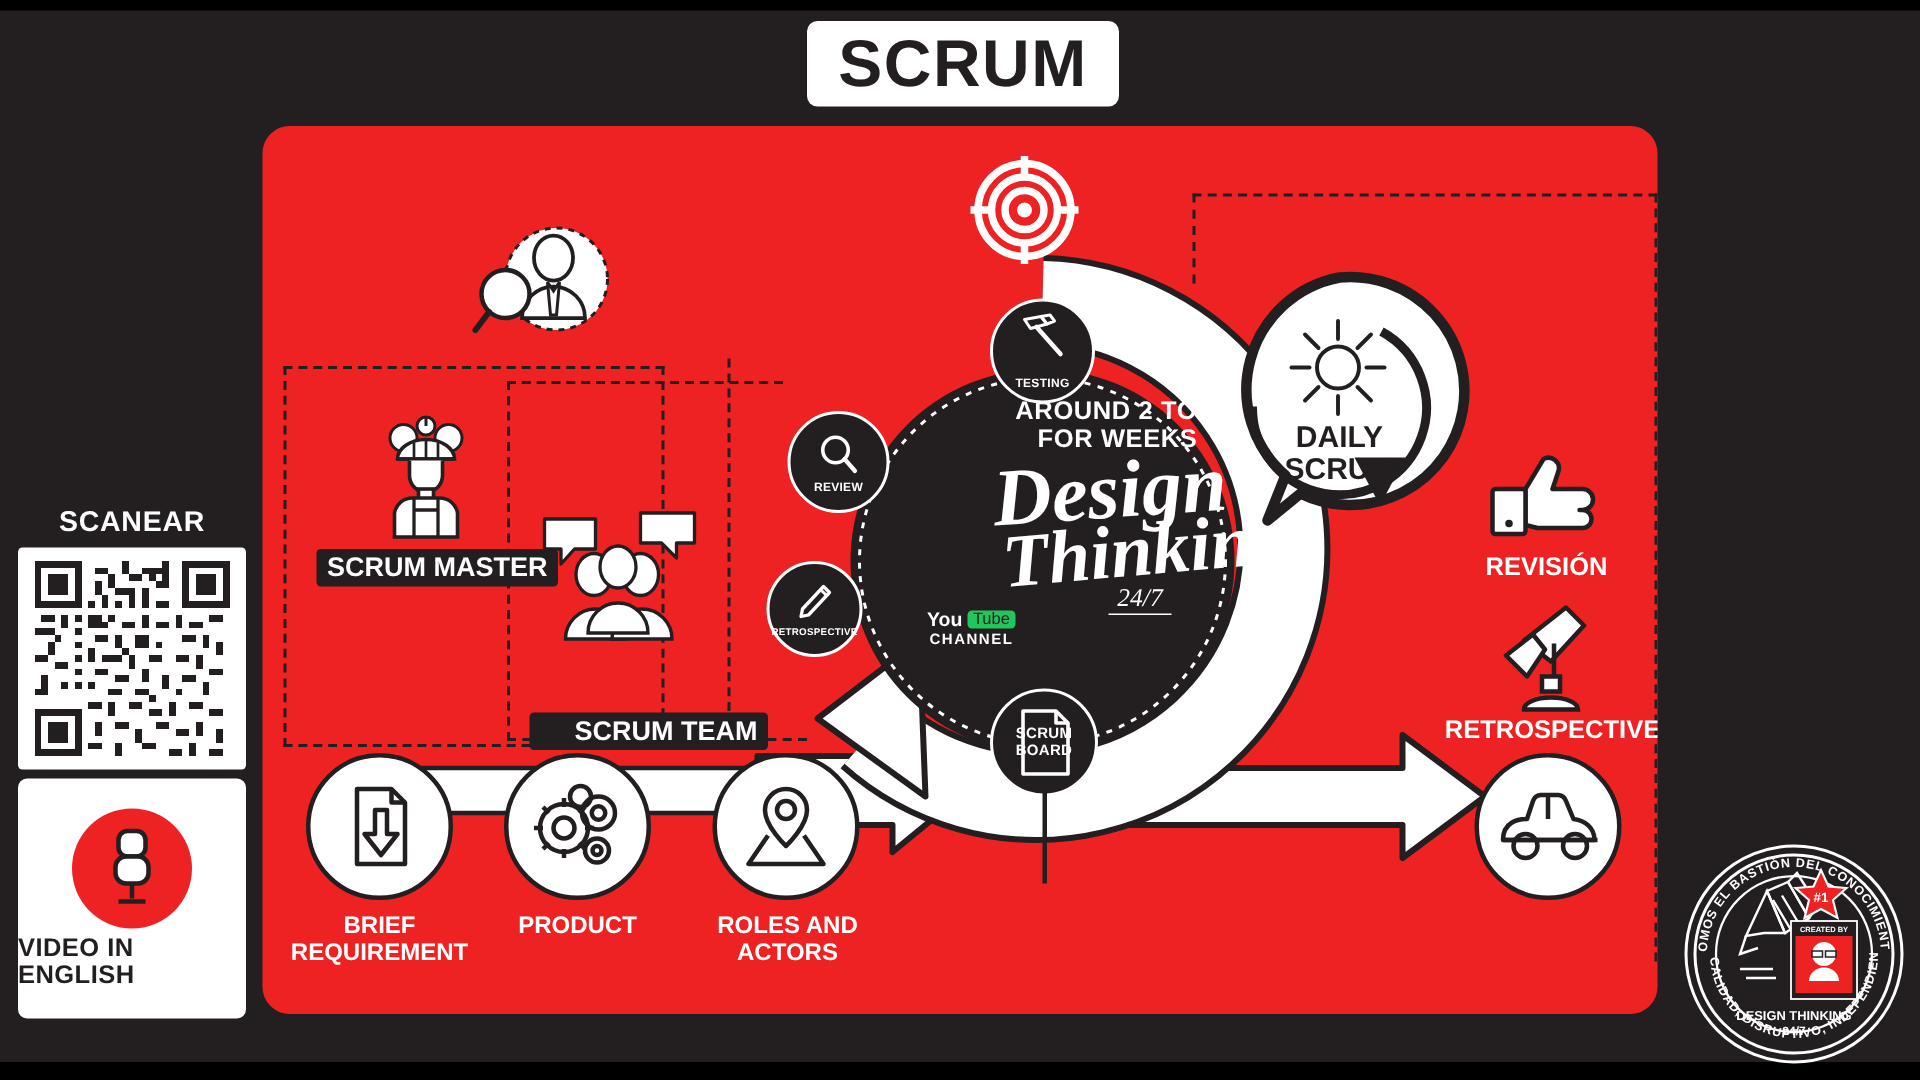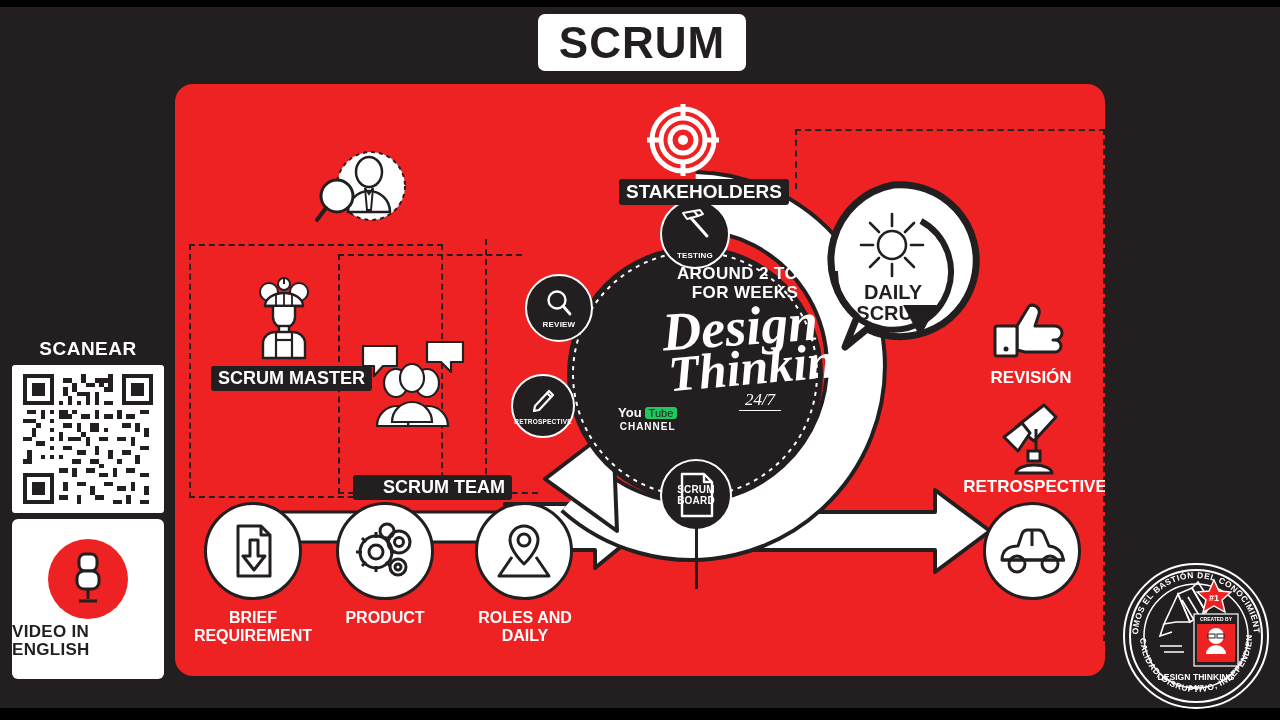--- a/index.html
+++ b/index.html
@@ -277,21 +277,20 @@
     <svg style="position:absolute;left:472px;top:20px;" width="72" height="72" viewBox="0 0 72 72">
       <circle cx="36" cy="36" r="31" fill="none" stroke="#fff" stroke-width="5"></circle>
       <circle cx="36" cy="36" r="22" fill="none" stroke="#fff" stroke-width="5"></circle>
       <circle cx="36" cy="36" r="13" fill="none" stroke="#fff" stroke-width="5"></circle>
       <circle cx="36" cy="36" r="5" fill="#fff"></circle>
       <line x1="36" y1="0" x2="36" y2="12" stroke="#fff" stroke-width="5"></line>
       <line x1="36" y1="60" x2="36" y2="72" stroke="#fff" stroke-width="5"></line>
       <line x1="0" y1="36" x2="12" y2="36" stroke="#fff" stroke-width="5"></line>
       <line x1="60" y1="36" x2="72" y2="36" stroke="#fff" stroke-width="5"></line>
     </svg>
-    <div class="lbl-black" style="left:444px;top:95px;font-size:19px;">STAKEHOLDERS</div>
 
     <svg style="position:absolute;left:630px;top:95px;" width="180" height="180" viewBox="0 0 180 180">
       <path d="M88 6
                A 76 76 0 1 1 62 150
                L 40 168 L 52 138
                A 76 76 0 0 1 88 6 Z" fill="#fff" stroke="#231F20" stroke-width="7" stroke-linejoin="round"></path>
       <path d="M 146 96 A 60 60 0 0 1 96 154 L 104 140 L 120 134 Z" fill="none"></path>
       <path d="M 30 92 A 58 58 0 1 0 116 42" fill="none" stroke="#231F20" stroke-width="6"></path>
       <path d="M 98 126 L 132 126 L 115 158 Z" fill="#231F20"></path>
     </svg>
@@ -407,21 +406,21 @@
     <div class="lbl-white" style="left:150px;top:525px;width:120px;font-size:16px;">PRODUCT</div>
 
     <div class="wcircle" style="left:300px;top:418px;width:98px;height:98px;border-width:3px;">
       <svg width="62" height="58" viewBox="0 0 62 58">
         <path d="M31 4 a14 14 0 0 1 14 14 c0 11 -14 24 -14 24 S17 29 17 18 A14 14 0 0 1 31 4 Z" fill="none" stroke="#231F20" stroke-width="3" stroke-linejoin="round"></path>
         <circle cx="31" cy="18" r="6" fill="none" stroke="#231F20" stroke-width="3"></circle>
         <path d="M19 35 L6 54 H56 L43 35" fill="none" stroke="#231F20" stroke-width="3" stroke-linejoin="round"></path>
       </svg>
     </div>
     <div class="lbl-white" style="left:288px;top:525px;width:124px;font-size:16px;">ROLES AND
-DAILY</div>
+ACTORS</div>
 
     <div class="wcircle" style="left:808px;top:418px;width:98px;height:98px;border-width:3px;">
       <svg width="72" height="50" viewBox="0 0 72 50">
         <path d="M6 34 C6 22 16 20 22 20 L26 8 a6 6 0 0 1 5 -4 h12 a6 6 0 0 1 5 4 l5 12 c8 1 14 6 14 14 Z" fill="none" stroke="#231F20" stroke-width="3" stroke-linejoin="round"></path>
         <line x1="36" y1="5" x2="36" y2="20" stroke="#231F20" stroke-width="3"></line>
         <line x1="6" y1="34" x2="69" y2="34" stroke="#231F20" stroke-width="3"></line>
         <circle cx="21" cy="38" r="8" fill="none" stroke="#231F20" stroke-width="3"></circle>
         <circle cx="54" cy="38" r="8" fill="none" stroke="#231F20" stroke-width="3"></circle>
       </svg>
     </div>

